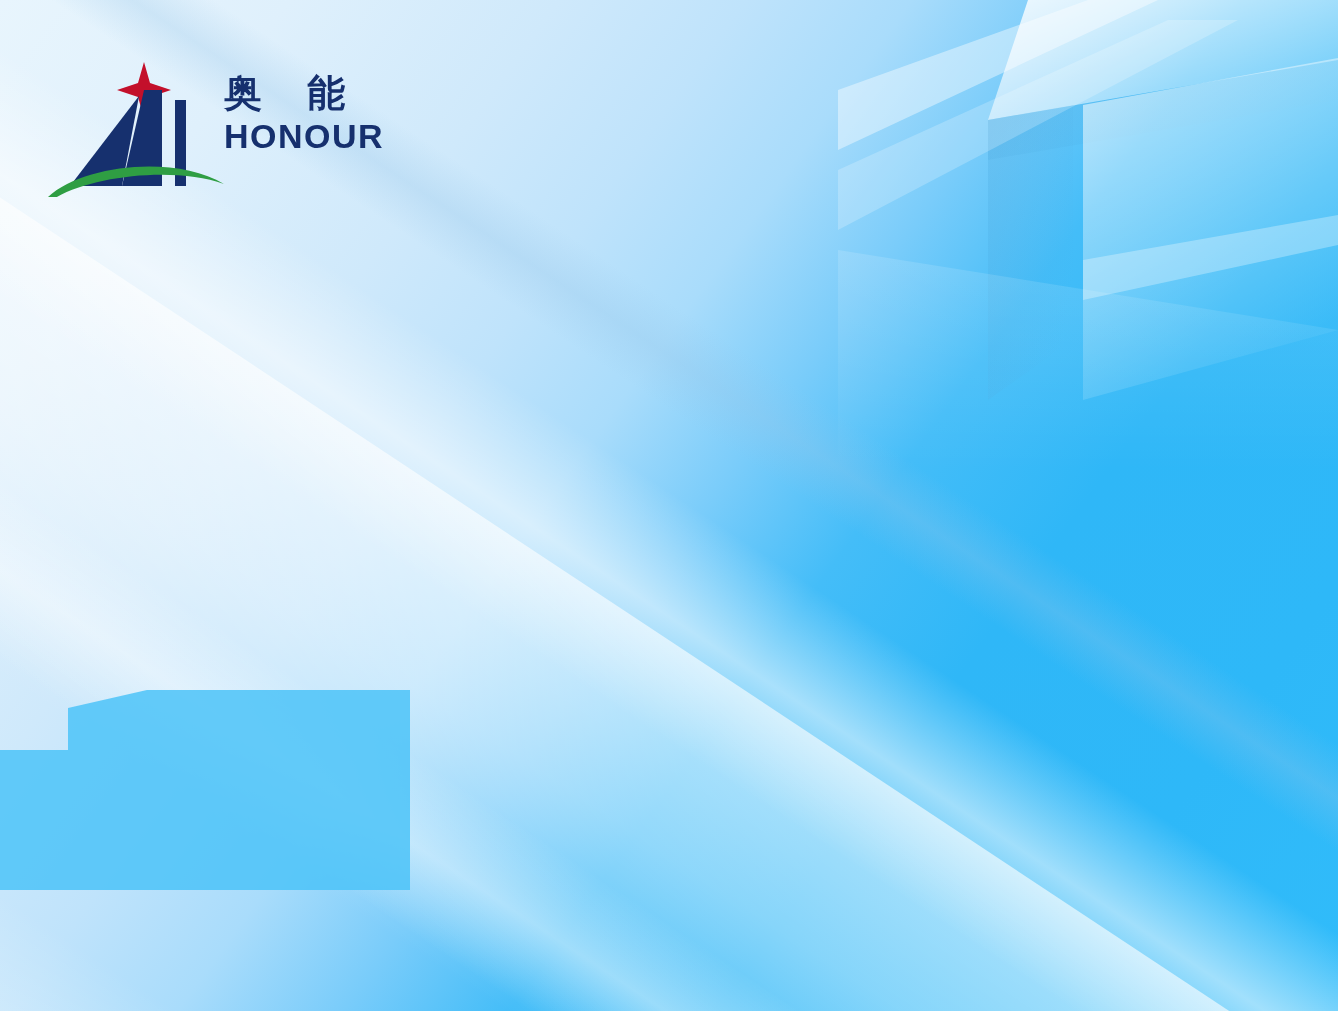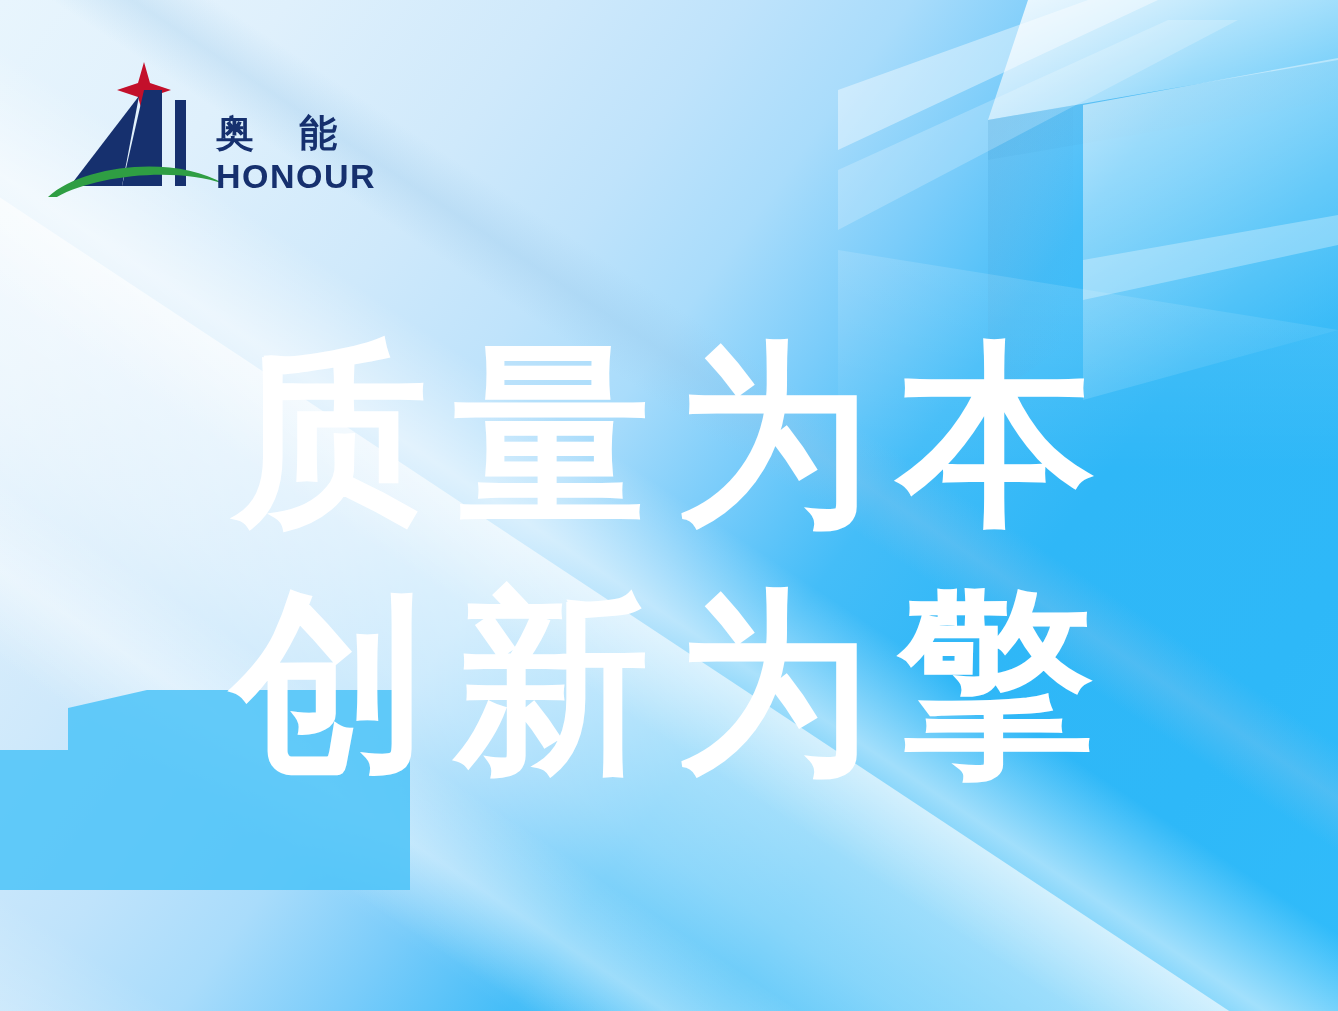--- a/index.html
+++ b/index.html
@@ -98,24 +98,23 @@
     width: 270px;
     height: 145px;
   }
   .logo-mark {
     position: absolute;
     left: 0; top: 0;
     width: 185px; height: 145px;
   }
   .logo-words {
     position: absolute;
-    left: 172px;
+    left: 180px;
     top: 22px;
     width: 140px;
-    margin-top: 40px;
   }
   .logo-cn {
     color: #16306e;
     font-size: 38px;
     line-height: 1;
     font-weight: 700;
     letter-spacing: 16px;
     white-space: nowrap;
     font-family: "DejaVu Sans", "Liberation Sans", sans-serif;
   }
@@ -209,18 +208,14 @@
 
       <path d="M4,145 C40,112 132,103 180,132 C130,114 44,124 8,148 Z" fill="#2f9e43"></path>
     </svg>
 
     <div class="logo-words">
       <div class="logo-cn">奥 能</div>
       <div class="logo-en">HONOUR</div>
     </div>
   </div>
 
-  <div class="headline">
-    <div class="headline-line">质量为本</div>
-    <div class="headline-line">创新为擎</div>
-  </div>
 
 </div>
 
 </body></html>

